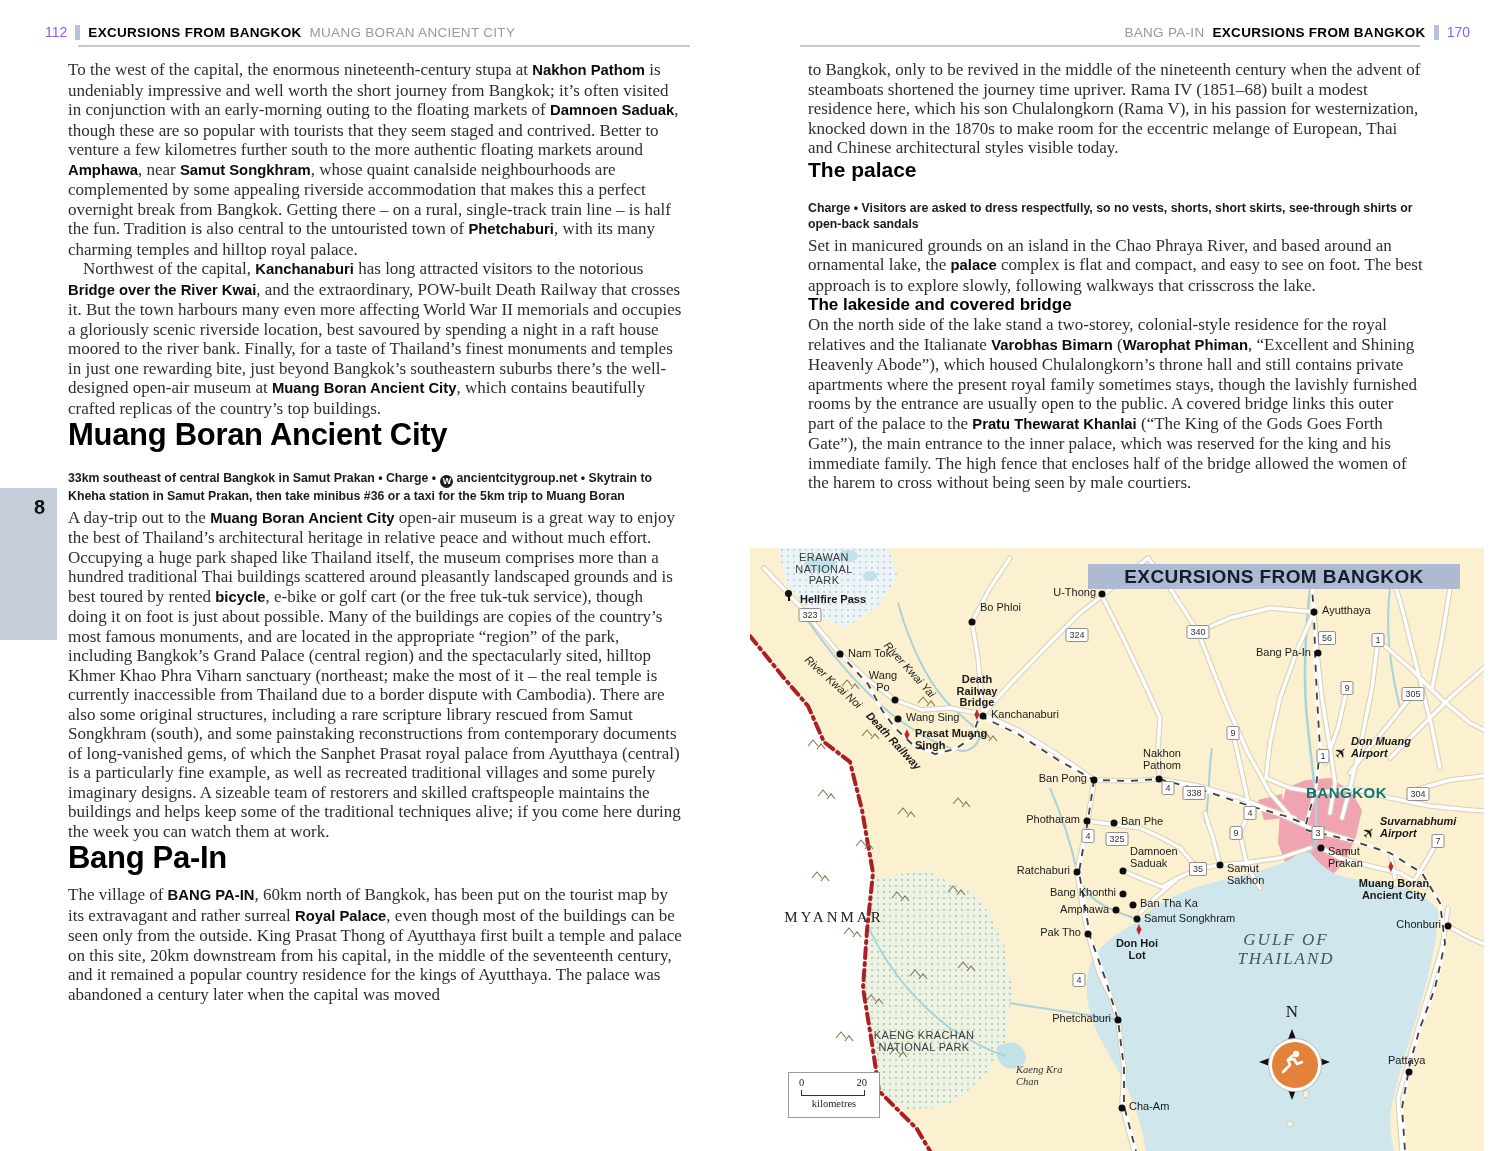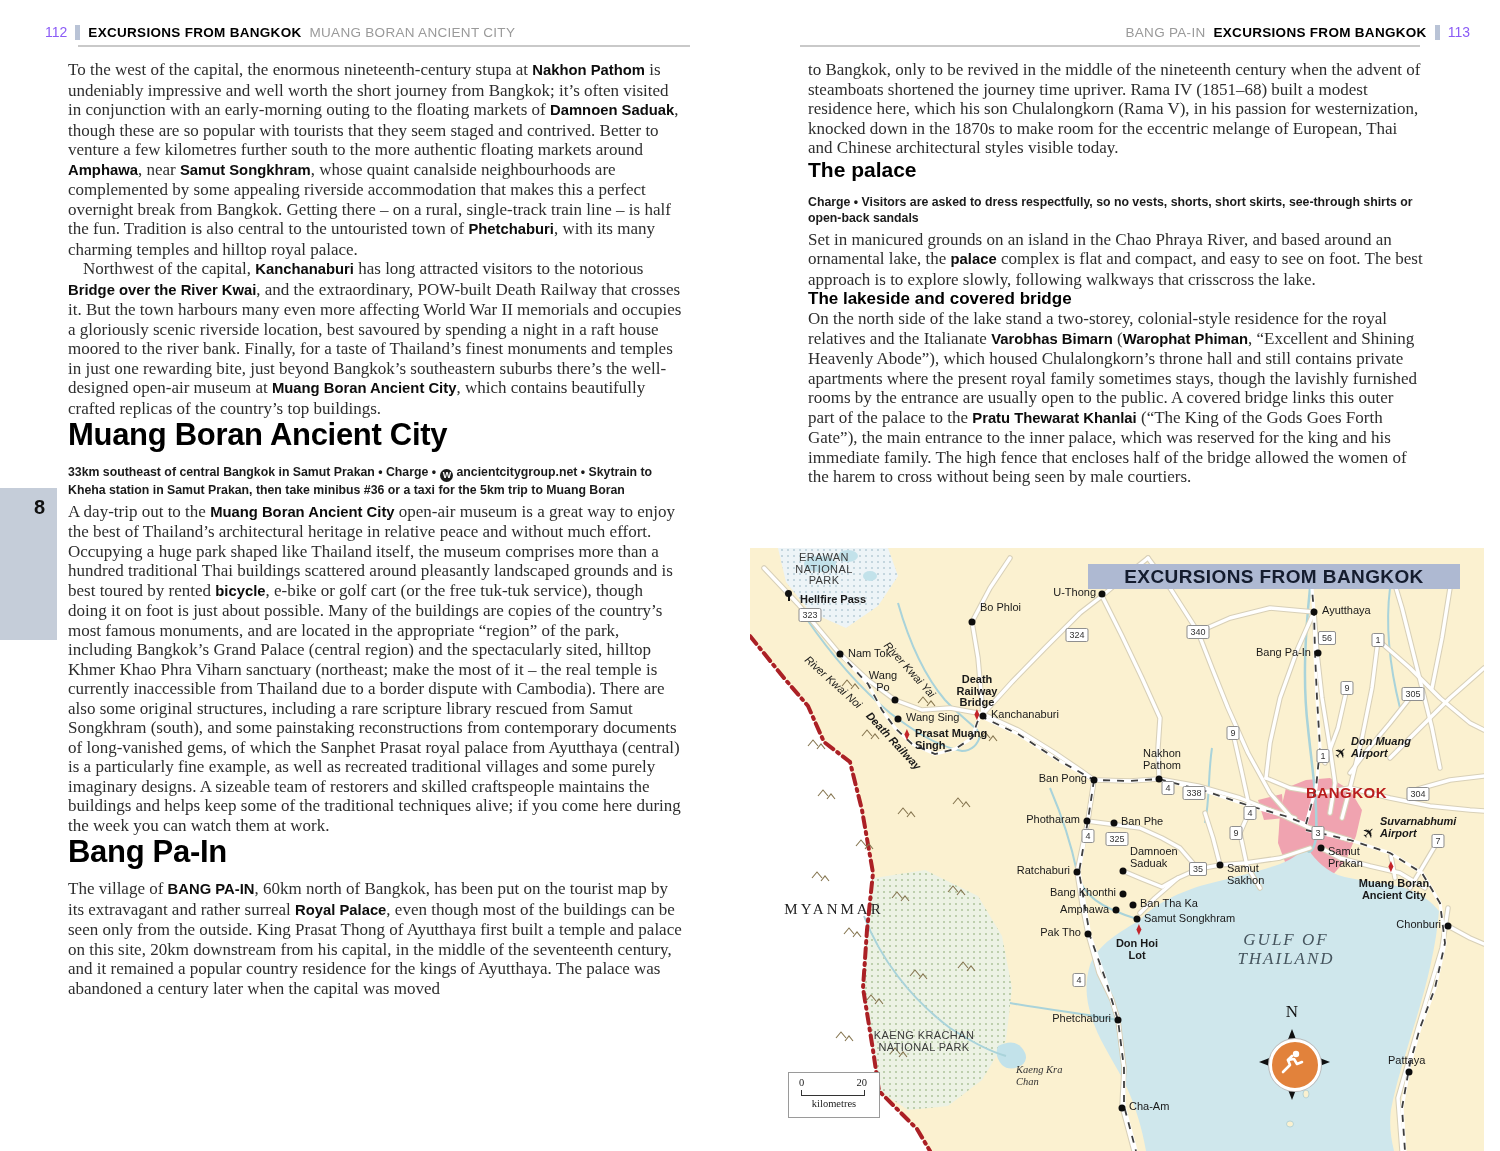--- a/index.html
+++ b/index.html
@@ -16,21 +16,21 @@
   .rule{position:absolute;height:2px;background:#c9c9c9}
 
   
   .col{position:absolute;width:616px}
   p.body{margin:0;font-size:17px;line-height:19.5px}
   p.indent{text-indent:15px}
   .kw{font-family:"Liberation Sans",sans-serif;font-weight:bold;font-size:14.8px;color:#0d0d0d}
   h1.sec{margin:0;font-family:"Liberation Sans",sans-serif;font-weight:bold;font-size:31px;
          letter-spacing:-.3px;color:#000;line-height:34px}
   .details{font-family:"Liberation Sans",sans-serif;font-weight:bold;font-size:12.3px;
-           line-height:16.5px;color:#1b1b1b;margin:12px 0 3px}
+           line-height:16.5px;color:#1b1b1b;margin:18px 0 3px}
   h2.sub{margin:0;font-family:"Liberation Sans",sans-serif;font-weight:bold;font-size:21px;color:#000}
   h3.sub{margin:0;font-family:"Liberation Sans",sans-serif;font-weight:bold;font-size:17px;color:#000}
   .mt40{margin-top:40px}.mt36{margin-top:36px}.mt24{margin-top:24px}.mt2{margin-top:2px}
   .wicon{display:inline-block;width:13px;height:13px;border-radius:50%;background:#1c1c1c;color:#fff;
          font:bold 9px/13px "Liberation Sans",sans-serif;text-align:center;margin:0 3px 0 1px;vertical-align:-2px}
   .tab8{position:absolute;left:0;top:488px;width:57px;height:152px;background:#c5cdd9;
         font:bold 20px "Liberation Sans",sans-serif;color:#111;text-align:right;
         padding:8px 12px 0 0;box-sizing:border-box}
 
   
@@ -40,21 +40,21 @@
               color:#141c2e;font:bold 19px/25px "Liberation Sans",sans-serif;text-align:center;
               letter-spacing:.4px;z-index:6}
   .lbl{position:absolute;font:11px/11.5px "Liberation Sans",sans-serif;color:#191919;white-space:nowrap;z-index:5}
   .b{font-weight:bold}.it{font-style:italic}
   .ctr{transform:translateX(-50%);text-align:center}
   .ra{transform:translateX(-100%);text-align:right}
   .wr{white-space:normal}
   .npk{color:#3a3a3a;letter-spacing:.4px}
   .myn{font-family:"Liberation Serif",serif;font-size:15px;letter-spacing:3px;color:#222}
   .gulf{font:italic 17px/19px "Liberation Serif",serif;letter-spacing:2px;color:#46555e}
-  .bkk{font:bold 15px "Liberation Sans",sans-serif;letter-spacing:.5px;color:#b91c1c}
+  .bkk{font:bold 15px "Liberation Sans",sans-serif;letter-spacing:.5px;color:#0f766e}
   .lake{font:italic 10.5px/12px "Liberation Serif",serif;color:#333}
   .dot{position:absolute;width:7px;height:7px;border-radius:50%;background:#0d0d0d;
        transform:translate(-50%,-50%);z-index:4}
   .dia{position:absolute;color:#c3242a;font-size:16px;line-height:16px;
        transform:translate(-50%,-50%) scale(.72,1.15);z-index:4}
   .shield{position:absolute;transform:translate(-50%,-50%);background:#fff;border:1px solid #8f8f8f;
           border-radius:2px;font:9px/10px "Liberation Sans",sans-serif;padding:1px 3px;color:#333;z-index:4}
   .plane{position:absolute;font-size:15px;color:#111;transform:translate(-50%,-50%) rotate(-45deg);z-index:4}
   .tree{position:absolute;width:9px;height:12px;z-index:4}
   .tree::before{content:"";position:absolute;left:1px;top:0;width:7px;height:7px;border-radius:50%;background:#111}
@@ -89,21 +89,21 @@
     <span class="bar"></span>
     <span class="bold">EXCURSIONS FROM BANGKOK</span>
     <span class="light">MUANG BORAN ANCIENT CITY</span>
   </div>
   <div class="rule" style="left:78px;top:45px;width:612px"></div>
 
   <div class="hdr" style="right:30px">
     <span class="light">BANG PA-IN</span>
     <span class="bold">EXCURSIONS FROM BANGKOK</span>
     <span class="bar"></span>
-    <span class="num">113</span>
+    <span class="num">170</span>
   </div>
   <div class="rule" style="left:800px;top:45px;width:620px"></div>
 
   <div class="tab8">8</div>
 
   <div class="col" style="left:68px;top:60px">
     <p class="body"><span>To the west of the capital, the enormous nineteenth-century stupa at </span><span class="kw">Nakhon Pathom</span><span> is undeniably impressive and well worth the short journey from Bangkok; it’s often visited in conjunction with an early-morning outing to the floating markets of </span><span class="kw">Damnoen Saduak</span><span>, though these are so popular with tourists that they seem staged and contrived. Better to venture a few kilometres further south to the more authentic floating markets around </span><span class="kw">Amphawa</span><span>, near </span><span class="kw">Samut Songkhram</span><span>, whose quaint canalside neighbourhoods are complemented by some appealing riverside accommodation that makes this a perfect overnight break from Bangkok. Getting there – on a rural, single-track train line – is half the fun. Tradition is also central to the untouristed town of </span><span class="kw">Phetchaburi</span><span>, with its many charming temples and hilltop royal palace.</span></p>
     <p class="body indent"><span>Northwest of the capital, </span><span class="kw">Kanchanaburi</span><span> has long attracted visitors to the notorious </span><span class="kw">Bridge over the River Kwai</span><span>, and the extraordinary, POW-built Death Railway that crosses it. But the town harbours many even more affecting World War II memorials and occupies a gloriously scenic riverside location, best savoured by spending a night in a raft house moored to the river bank. Finally, for a taste of Thailand’s finest monuments and temples in just one rewarding bite, just beyond Bangkok’s southeastern suburbs there’s the well-designed open-air museum at </span><span class="kw">Muang Boran Ancient City</span><span>, which contains beautifully crafted replicas of the country’s top buildings.</span></p>
     <h1 class="sec mt40">Muang Boran Ancient City</h1>
     <div class="details"><span>33km southeast of central Bangkok in Samut Prakan • Charge • </span><span class="wicon">W</span><span>ancientcitygroup.net • Skytrain to Kheha station in Samut Prakan, then take minibus #36 or a taxi for the 5km trip to Muang Boran</span></div>
@@ -285,21 +285,21 @@
         <path d="M208,420 l5,-6 l5,6 M217,423 l4,-5 l4,5"></path>
           <path d="M62,330 l5,-6 l5,6 M71,333 l4,-5 l4,5"></path>
         <path d="M86,490 l5,-6 l5,6 M95,493 l4,-5 l4,5"></path>
           <path d="M140,506 l5,-6 l5,6 M149,509 l4,-5 l4,5"></path>
       </g>
     </svg>
 
     <div class="map-banner">EXCURSIONS FROM BANGKOK</div>
 
     <div class="lbl ctr wr npk" style="left:74px;top:4px;width:78px">ERAWAN NATIONAL PARK</div>
-    <div class="lbl ctr myn" style="left:84px;top:356px">MYANMAR</div>
+    <div class="lbl ctr myn" style="left:84px;top:364px">MYANMAR</div>
     <div class="lbl ctr wr npk" style="left:174px;top:482px;width:126px">KAENG KRACHAN NATIONAL PARK</div>
     <div class="lbl wr lake" style="left:266px;top:516px;width:58px">Kaeng Kra Chan</div>
     <div class="lbl ctr wr gulf" style="left:536px;top:382px;width:120px">GULF OF THAILAND</div>
 
     <div class="lbl it rot" style="left:60px;top:106px;transform:rotate(42deg)">River Kwai Noi</div>
     <div class="lbl it rot" style="left:140px;top:92px;transform:rotate(48deg)">River Kwai Yai</div>
     <div class="lbl it b rot" style="left:122px;top:162px;transform:rotate(47deg)">Death Railway</div>
 
     <span class="tree" style="left:34px;top:42px"></span>
     <div class="lbl b" style="left:50px;top:46px">Hellfire Pass</div>

